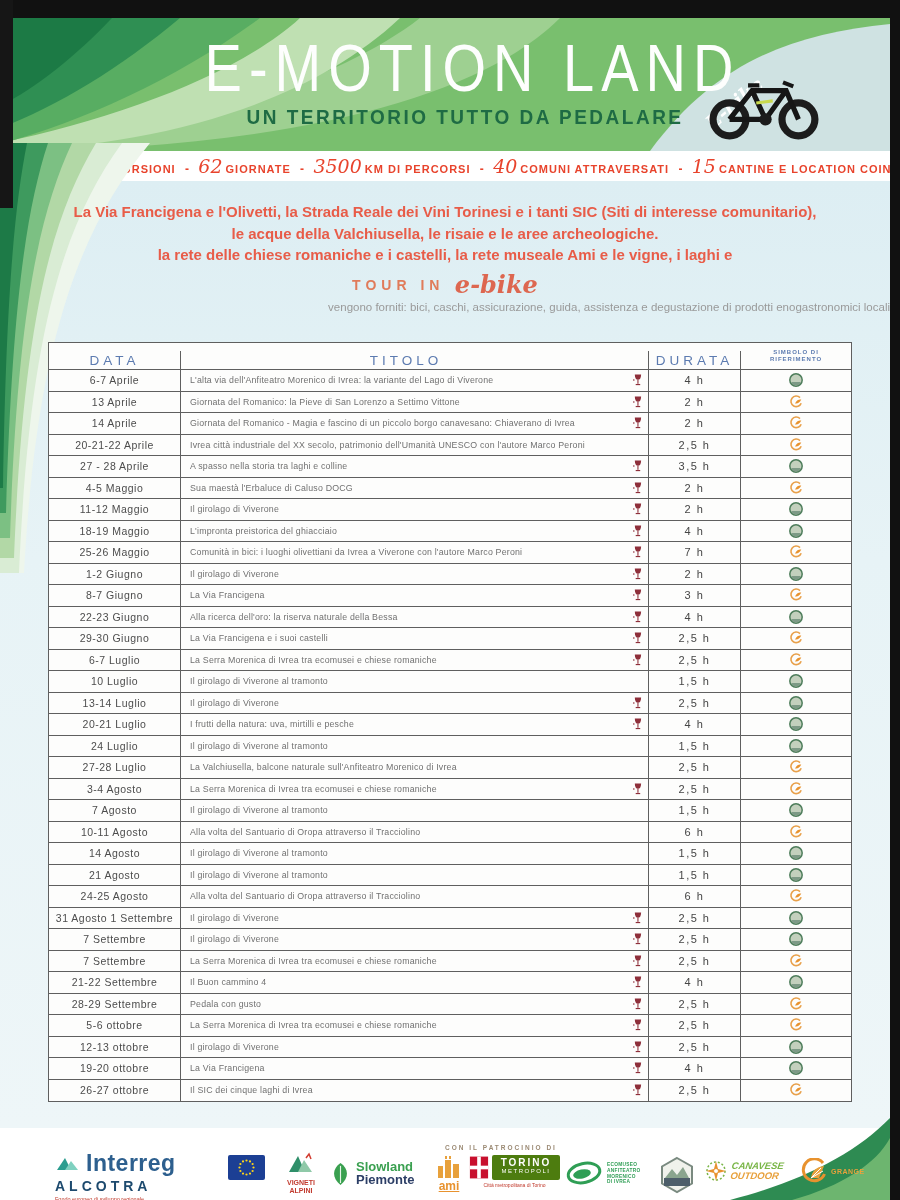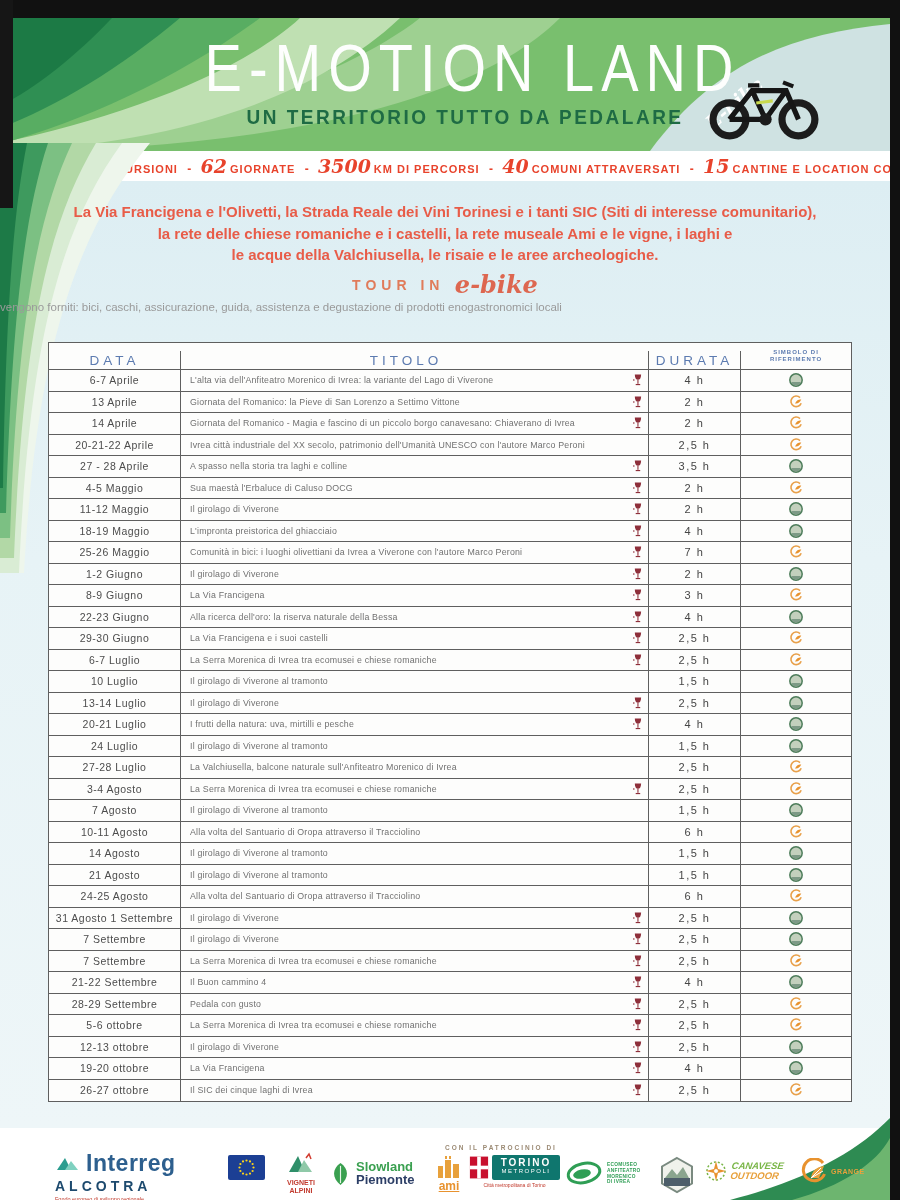--- a/index.html
+++ b/index.html
@@ -17,38 +17,38 @@
   .subtitle{position:absolute;top:88px;left:0;width:100%;text-align:center;padding-left:40px;box-sizing:border-box;
     color:#1e6b44;font-size:19px;font-weight:700;letter-spacing:2.5px;transform:scaleY(1.1);white-space:nowrap;}
   .ebike-wrap{position:absolute;top:48px;right:18px;width:170px;height:80px;}
   .ebike-script{position:absolute;left:-2px;top:26px;color:#fff;font-family:"DejaVu Serif",serif;
     font-style:italic;font-weight:700;font-size:19px;transform:rotate(-40deg);}
 
   
   .stats-band{position:absolute;top:133px;left:0;width:890px;height:30px;background:#fff;z-index:5;}
   .stats{position:absolute;top:0;left:0;width:100%;height:30px;line-height:30px;text-align:center;
     padding-left:70px;box-sizing:border-box;color:#e8432c;white-space:nowrap;}
-  .stat-num{font-family:"DejaVu Serif",serif;font-style:italic;font-weight:700;font-size:19px;margin-right:3px;}
+  .stat-num{font-family:"DejaVu Serif",serif;font-style:italic;font-weight:400;font-size:19px;margin-right:3px;}
   .stat-label{font-size:11px;font-weight:700;letter-spacing:1px;}
   .sep{font-weight:700;font-size:12px;margin:0 6px;}
 
   
   .body-bg{position:absolute;top:163px;left:0;width:890px;height:947px;
     background:linear-gradient(180deg,#ddeef3 0%,#e7f3f6 40%,#eef6f8 100%);}
   .left-swirl{position:absolute;top:125px;left:0;z-index:6;}
   .corner-swirl{position:absolute;right:0;top:1100px;z-index:6;}
 
   
   .intro{position:absolute;top:183px;left:0;width:890px;text-align:center;z-index:7;
     color:#e85c48;font-size:15px;font-weight:700;line-height:21.5px;}
   .tour-line{position:absolute;top:252px;left:0;width:890px;text-align:center;z-index:7;}
   .tour-prefix{color:#e07b5a;font-size:14px;font-weight:700;letter-spacing:5px;vertical-align:middle;}
   .tour-script{color:#dd6750;font-family:"DejaVu Serif",serif;font-style:italic;font-weight:700;font-size:24px;
     vertical-align:middle;margin-left:6px;}
-  .services{position:absolute;top:283px;left:0;width:890px;text-align:left;z-index:7;
+  .services{position:absolute;top:283px;left:0;width:890px;text-align:right;z-index:7;
     color:#9a9a9a;font-size:11.5px;}
 
   
   .table{position:absolute;top:324px;left:48px;width:804px;z-index:8;background:#fdfdfc;
     border:1px solid #5f5f5f;box-sizing:border-box;}
   .trow{display:flex;border-bottom:1px solid #5f5f5f;height:21.5px;box-sizing:border-box;}
   .trow:last-child{border-bottom:none;}
   .thead{height:27px;}
   .cell{box-sizing:border-box;border-right:1px solid #5f5f5f;display:flex;align-items:center;position:relative;}
   .c-data{width:132px;justify-content:center;}
@@ -69,21 +69,21 @@
   .interreg-name{color:#2d5f8e;font-size:23px;font-weight:700;letter-spacing:0.5px;}
   .alcotra{color:#1d4a6e;font-size:14px;font-weight:700;letter-spacing:4px;margin-top:1px;}
   .interreg-tag{color:#c0392b;font-size:5.5px;margin-top:2px;}
   .vigneti-txt{color:#c23a2e;font-size:7px;font-weight:700;text-align:center;line-height:7.5px;margin-top:1px;}
   .slow-wrap{display:flex;align-items:center;gap:5px;}
   .slow1{color:#3aa050;font-size:13px;font-weight:700;line-height:13px;}
   .slow2{color:#2c3e66;font-size:13px;font-weight:700;line-height:13px;}
   .patro-label{color:#9b8a74;font-size:6.5px;letter-spacing:2px;font-weight:700;text-align:center;}
   .patro-row{display:flex;align-items:flex-start;gap:7px;margin-top:4px;}
   .ami-label{color:#e8922e;font-size:12px;font-weight:700;text-align:center;line-height:8px;text-decoration:underline;}
-  .tm-box{background:#0f766e;border-radius:2px;width:68px;height:25px;text-align:center;padding-top:2px;box-sizing:border-box;}
+  .tm-box{background:#4d7c0f;border-radius:2px;width:68px;height:25px;text-align:center;padding-top:2px;box-sizing:border-box;}
   .tm1{color:#fff;font-size:10px;font-weight:700;letter-spacing:2px;line-height:11px;}
   .tm2{color:#fff;font-size:6px;letter-spacing:1.5px;line-height:7px;}
   .tm-sub{color:#c0392b;font-size:5px;text-align:center;margin-top:2px;}
   .eco-wrap{display:flex;align-items:center;gap:4px;}
   .eco-txt{color:#2f9e55;font-size:4.8px;font-weight:700;line-height:5.6px;letter-spacing:0.3px;}
   .cana-wrap{display:flex;align-items:center;gap:4px;}
   .cana-txt{transform:skewX(-8deg);}
   .cana1{color:#7ab648;font-size:9.5px;font-weight:700;font-style:italic;line-height:10px;}
   .cana2{color:#e8a13c;font-size:9.5px;font-weight:700;font-style:italic;line-height:10px;}
   .grange-wrap{display:flex;align-items:center;gap:3px;}
@@ -129,22 +129,22 @@
     <path d="M0,0 L150,0 C75,90 36,210 24,430 L0,430 Z" fill="#eef6ec"></path>
     <path d="M0,0 L122,0 C60,85 29,200 19,430 L0,430 Z" fill="#d9ecd4"></path>
     <path d="M0,0 L96,0 C48,80 23,190 14,415 L0,415 Z" fill="#b2d8a6"></path>
     <path d="M0,0 L72,0 C37,75 17,180 10,395 L0,395 Z" fill="#7cc083"></path>
     <path d="M0,0 L48,0 C25,70 12,170 6,370 L0,370 Z" fill="#3e9a5e"></path>
     <path d="M0,0 L27,0 C14,65 6,160 3,345 L0,345 Z" fill="#1d7a47"></path>
   </svg>
 
   <div class="intro">
     <div>La Via Francigena e l'Olivetti, la Strada Reale dei Vini Torinesi e i tanti SIC (Siti di interesse comunitario),</div>
+    <div>le acque della Valchiusella, le risaie e le aree archeologiche.</div>
     <div>la rete delle chiese romaniche e i castelli, la rete museale Ami e le vigne, i laghi e</div>
-    <div>le acque della Valchiusella, le risaie e le aree archeologiche.</div>
   </div>
 
   <div class="tour-line">
     <span class="tour-prefix">TOUR IN</span>
     <span class="tour-script">e-bike</span>
   </div>
   <div class="services">vengono forniti: bici, caschi, assicurazione, guida, assistenza e degustazione di prodotti enogastronomici locali</div>
 
   <div class="table">
     <div class="trow thead">
@@ -337,21 +337,21 @@
           </div>
           <div class="cell c-durata d-dur">2 h</div>
           <div class="cell c-simbolo">
             <span style="line-height: 0;"><svg width="14" height="14" viewBox="0 0 14 14">
                 <circle cx="7" cy="7" r="6.2" fill="#c3d0bd" stroke="#4e7d5b" stroke-width="1.5"></circle>
                 <path d="M2.3,9 a4.9,4.9 0 0 0 9.4,0 z" fill="#7d9a86"></path>
               </svg></span>
           </div>
         </div>
         <div class="trow">
-          <div class="cell c-data d-date">8-9 Giugno</div>
+          <div class="cell c-data d-date">8-7 Giugno</div>
           <div class="cell c-titolo">
             <span class="d-title">La Via Francigena</span>
             <span class="wine"><svg width="9" height="13" viewBox="0 0 10 14">
                 <circle cx="0.9" cy="7" r="0.9" fill="#8e2f3a"></circle>
                 <path d="M2,1 h7 c0,4 -1.4,5.8 -3.5,5.8 C3.4,6.8 2,5 2,1 z" fill="#8e2f3a"></path>
                 <rect x="4.9" y="6.8" width="1.2" height="4.4" fill="#8e2f3a"></rect>
                 <rect x="3" y="11.4" width="5" height="1.3" fill="#8e2f3a"></rect>
               </svg></span>
           </div>
           <div class="cell c-durata d-dur">3 h</div>

